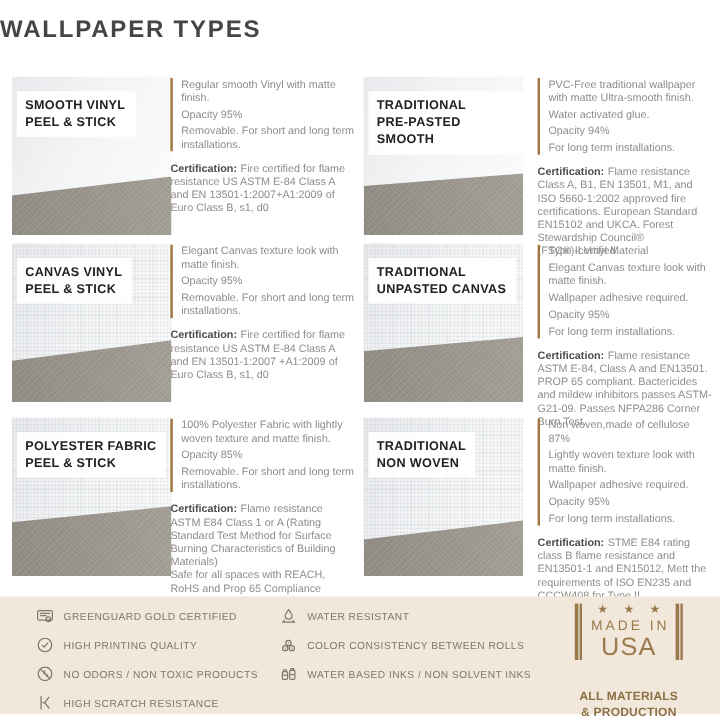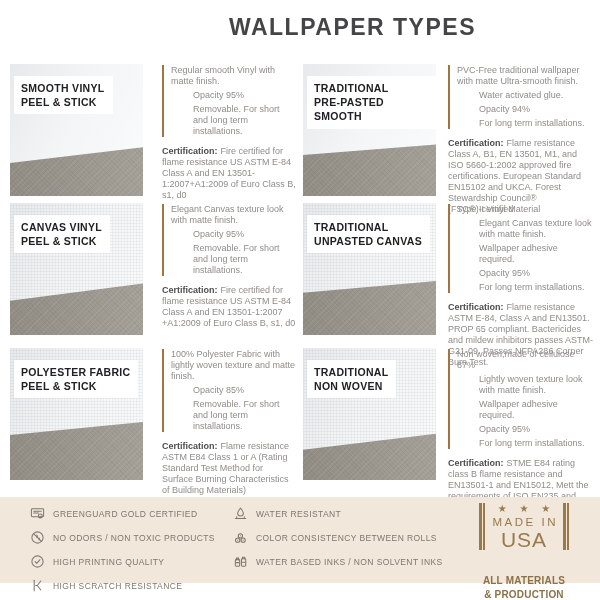--- a/index.html
+++ b/index.html
@@ -5,22 +5,22 @@
   * { margin:0; padding:0; box-sizing:border-box; }
   html,body { width:600px; height:600px; }
   body {
     font-family: "Liberation Sans", sans-serif;
     background:#ffffff;
     position:relative;
     overflow:hidden;
   }
   .page-title {
     position:absolute; top:14px; left:0; width:476px;
-    text-align:right;
-    font-size:23px; font-weight:700; letter-spacing:1.5px;
+    text-align:left;
+    font-size:20px; font-weight:700; letter-spacing:1.5px;
     color:#454547;
   }
   
   .panel { position:absolute; height:132px; }
   .cl { left:10px;  width:287px; }
   .cr { left:303px; width:292px; }
   .r0 { top:64px; } .r1 { top:203px; } .r2 { top:348px; }
 
   .photo {
     position:absolute; left:0; top:0; width:133px; height:132px;
@@ -49,41 +49,41 @@
   .panel6 .floor { clip-path:polygon(0 77%,100% 65%,100% 100%,0 100%); }
 
   .plabel {
     position:absolute; top:12px; left:4px; z-index:2;
     background:rgba(255,255,255,.94);
     padding:5px 8px 5px 7px;
     font-size:10.5px; font-weight:700; letter-spacing:.3px;
     line-height:1.35; color:#212124;
     white-space:pre-line;
   }
-  .ptext { position:absolute; top:1px; left:152px; right:1px; }
+  .ptext { position:absolute; top:1px; left:132px; right:1px; }
   .cr .ptext { left:145px; }
 
   .desc {
     border-left:2px solid var(--accent,#a2743f);
     padding-left:7px;
     color:#8f8d8a; font-size:9px; line-height:11px;
   }
   .desc-line:empty { display:none; }
-  .desc-line + .desc-line { margin-top:3px;margin-left:22px; }
+  .desc-line + .desc-line { margin-top:3px; }
 
   .cert {
     margin-top:9px;
     color:#8f8d8a; font-size:9px; line-height:11px;
     white-space:pre-line;
   }
   .cert-label { font-weight:700; color:#4d4d4f; margin-right:3px; }
 
   
   .footer {
-    position:absolute; left:0; top:497px; width:600px; height:86px;
+    position:absolute; left:0; top:497px; width:600px; height:98px;
     background:var(--footer-bg,#f1e7da);
   }
   .fcol { position:absolute; display:flex; flex-direction:column; gap:9px; }
   .fcol1 { left:30px; top:9px; }
   .fcol2 { left:233px; top:9px; }
   .feature { display:flex; align-items:center; gap:8px; height:15px; }
   .ficon { width:15px; height:15px; flex:0 0 15px; }
   .ficon path, .ficon rect, .ficon circle {
     fill:none; stroke:#7e786d; stroke-width:1.1;
     stroke-linecap:round; stroke-linejoin:round;
@@ -192,21 +192,21 @@
 PEEL &amp; STICK</div>
   </div>
   <div class="ptext">
     <div class="desc">
       <div class="desc-line">100% Polyester Fabric with lightly woven texture and matte finish.</div>
       <div class="desc-line">Opacity 85%</div>
       <div class="desc-line">Removable.  For short and long term installations.</div>
 
     </div>
     <p class="cert"><span class="cert-label">Certification:</span><span>Flame resistance ASTM E84 Class 1 or A (Rating Standard Test Method for Surface Burning Characteristics of Building Materials)
-Safe for all spaces with REACH, RoHS and Prop 97 Compliance</span></p>
+Safe for all spaces with REACH, RoHS and Prop 65 Compliance</span></p>
   </div>
 </section>
 
 <section class="panel panel6 cr r2">
   <div class="photo tex">
     <div class="floor"></div>
     <div class="plabel">TRADITIONAL
 NON WOVEN</div>
   </div>
   <div class="ptext">
@@ -228,31 +228,31 @@
         <rect x="1.5" y="3" width="13" height="8.5" rx="1"></rect>
         <path d="M4 5.5h8 M4 7.5h5"></path>
         <circle cx="11" cy="10.7" r="2.1"></circle>
         <path d="M10 12.6l1-.6 1 .6v-1.4"></path>
       </svg>
       <span class="flabel">GREENGUARD GOLD CERTIFIED</span>
     </div>
     <div class="feature">
       <svg class="ficon" viewBox="0 0 16 16">
         <circle cx="8" cy="8" r="6"></circle>
+        <path d="M5.4 8.1l1.8 1.8 3.4-3.8"></path>
+      </svg>
+      <span class="flabel">HIGH PRINTING QUALITY</span>
+    </div>
+    <div class="feature">
+      <svg class="ficon" viewBox="0 0 16 16">
+        <circle cx="8" cy="8" r="6"></circle>
         <path d="M3.8 3.8l8.4 8.4"></path>
         <path d="M7.2 5.4c.9.6.9 1.8 0 2.4 M9.6 8.6c.7.5.7 1.5 0 2"></path>
       </svg>
       <span class="flabel">NO ODORS / NON TOXIC PRODUCTS</span>
-    </div>
-    <div class="feature">
-      <svg class="ficon" viewBox="0 0 16 16">
-        <circle cx="8" cy="8" r="6"></circle>
-        <path d="M5.4 8.1l1.8 1.8 3.4-3.8"></path>
-      </svg>
-      <span class="flabel">HIGH PRINTING QUALITY</span>
     </div>
     <div class="feature">
       <svg class="ficon" viewBox="0 0 16 16">
         <path d="M4.5 2.5v11"></path>
         <path d="M11.5 3.2L7.8 8l3.7 4.8"></path>
         <path d="M7.8 8H6"></path>
       </svg>
       <span class="flabel">HIGH SCRATCH RESISTANCE</span>
     </div>
   </div>

